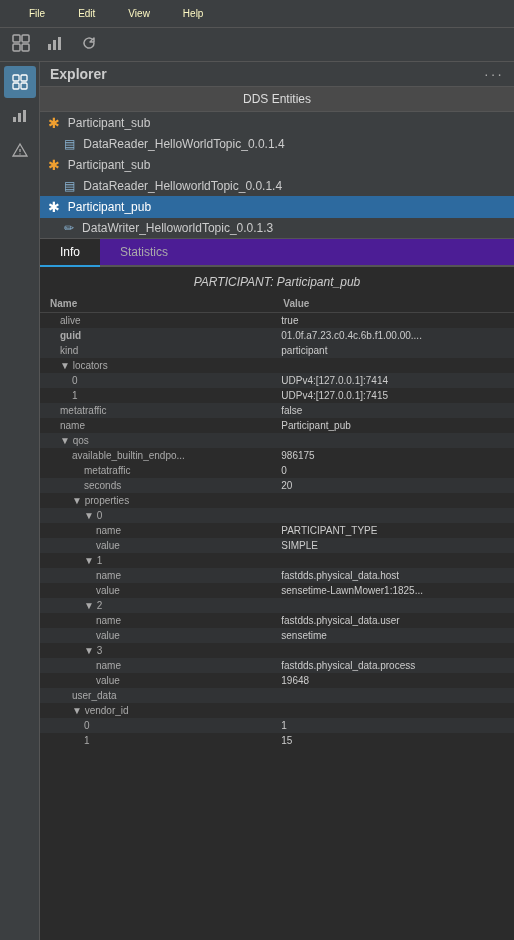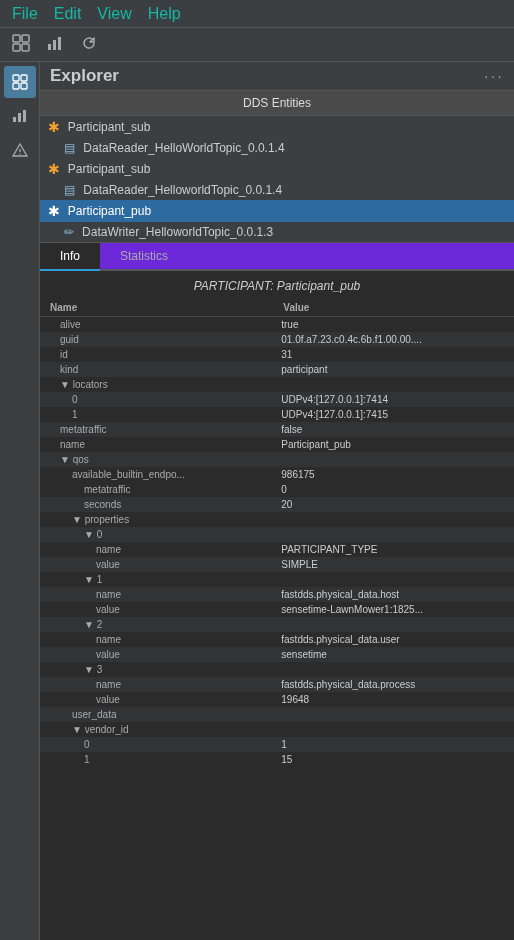--- a/index.html
+++ b/index.html
@@ -16,24 +16,25 @@
     
     .menubar {
       background: #3c3f41;
       display: flex;
       align-items: center;
       height: 28px;
       padding: 0 4px;
       border-bottom: 1px solid #555;
     }
     .menubar-item {
-      color: #14b8a6;
+      color: #fef9c3;
       padding: 2px 8px;
       cursor: pointer;
-      font-size: 16px;
+      font-size: 10px;
+      margin-left: 17px;
     }
 
     
     .toolbar {
       background: #3c3f41;
       display: flex;
       align-items: center;
       height: 34px;
       padding: 0 6px;
       gap: 4px;
@@ -96,21 +97,21 @@
     .explorer-header {
       background: #3c3f41;
       display: flex;
       align-items: center;
       justify-content: space-between;
       padding: 4px 10px;
       border-bottom: 1px solid #555;
     }
     .explorer-title {
       color: #ccc;
-      font-size: 17px;
+      font-size: 14px;
       font-weight: bold;
     }
     .explorer-dots {
       color: #aaa;
       cursor: pointer;
       font-size: 14px;
       letter-spacing: 2px;
     }
 
     .dds-entities-header {
@@ -141,21 +142,21 @@
     
     .info-panel {
       flex: 1;
       background: #2b2b2b;
       display: flex;
       flex-direction: column;
       overflow: hidden;
     }
     .tabs-bar {
       display: flex;
-      background: #6d28d9;
+      background: #4c1d95;
       border-bottom: 2px solid #555;
     }
     .tab {
       padding: 6px 20px;
       cursor: pointer;
       color: #aaa;
       font-size: 12px;
     }
     .tab.active {
       color: #fff;
@@ -330,26 +331,22 @@
               <td class="col-header">Name</td>
               <td class="col-header">Value</td>
             </tr>
           </thead>
           <tbody id="table-body">
               <tr class="row-even">
                 <td class="key" style="padding-left: 20px;">alive</td>
                 <td class="value">true</td>
               </tr>
               <tr class="row-odd">
-                <td class="key" style="padding-left: 20px;">guid</td>
+                <td class="key" style="padding-left: 20px; font-weight: bold;">guid</td>
                 <td class="value">01.0f.a7.23.c0.4c.6b.f1.00.00....</td>
-              </tr>
-              <tr class="row-even">
-                <td class="key" style="padding-left: 20px;">id</td>
-                <td class="value">31</td>
               </tr>
               <tr class="row-odd">
                 <td class="key" style="padding-left: 20px;">kind</td>
                 <td class="value">participant</td>
               </tr>
               <tr class="row-even">
                 <td class="key" style="padding-left: 20px;">▼ locators</td>
                 <td class="value"></td>
               </tr>
               <tr class="row-odd">

